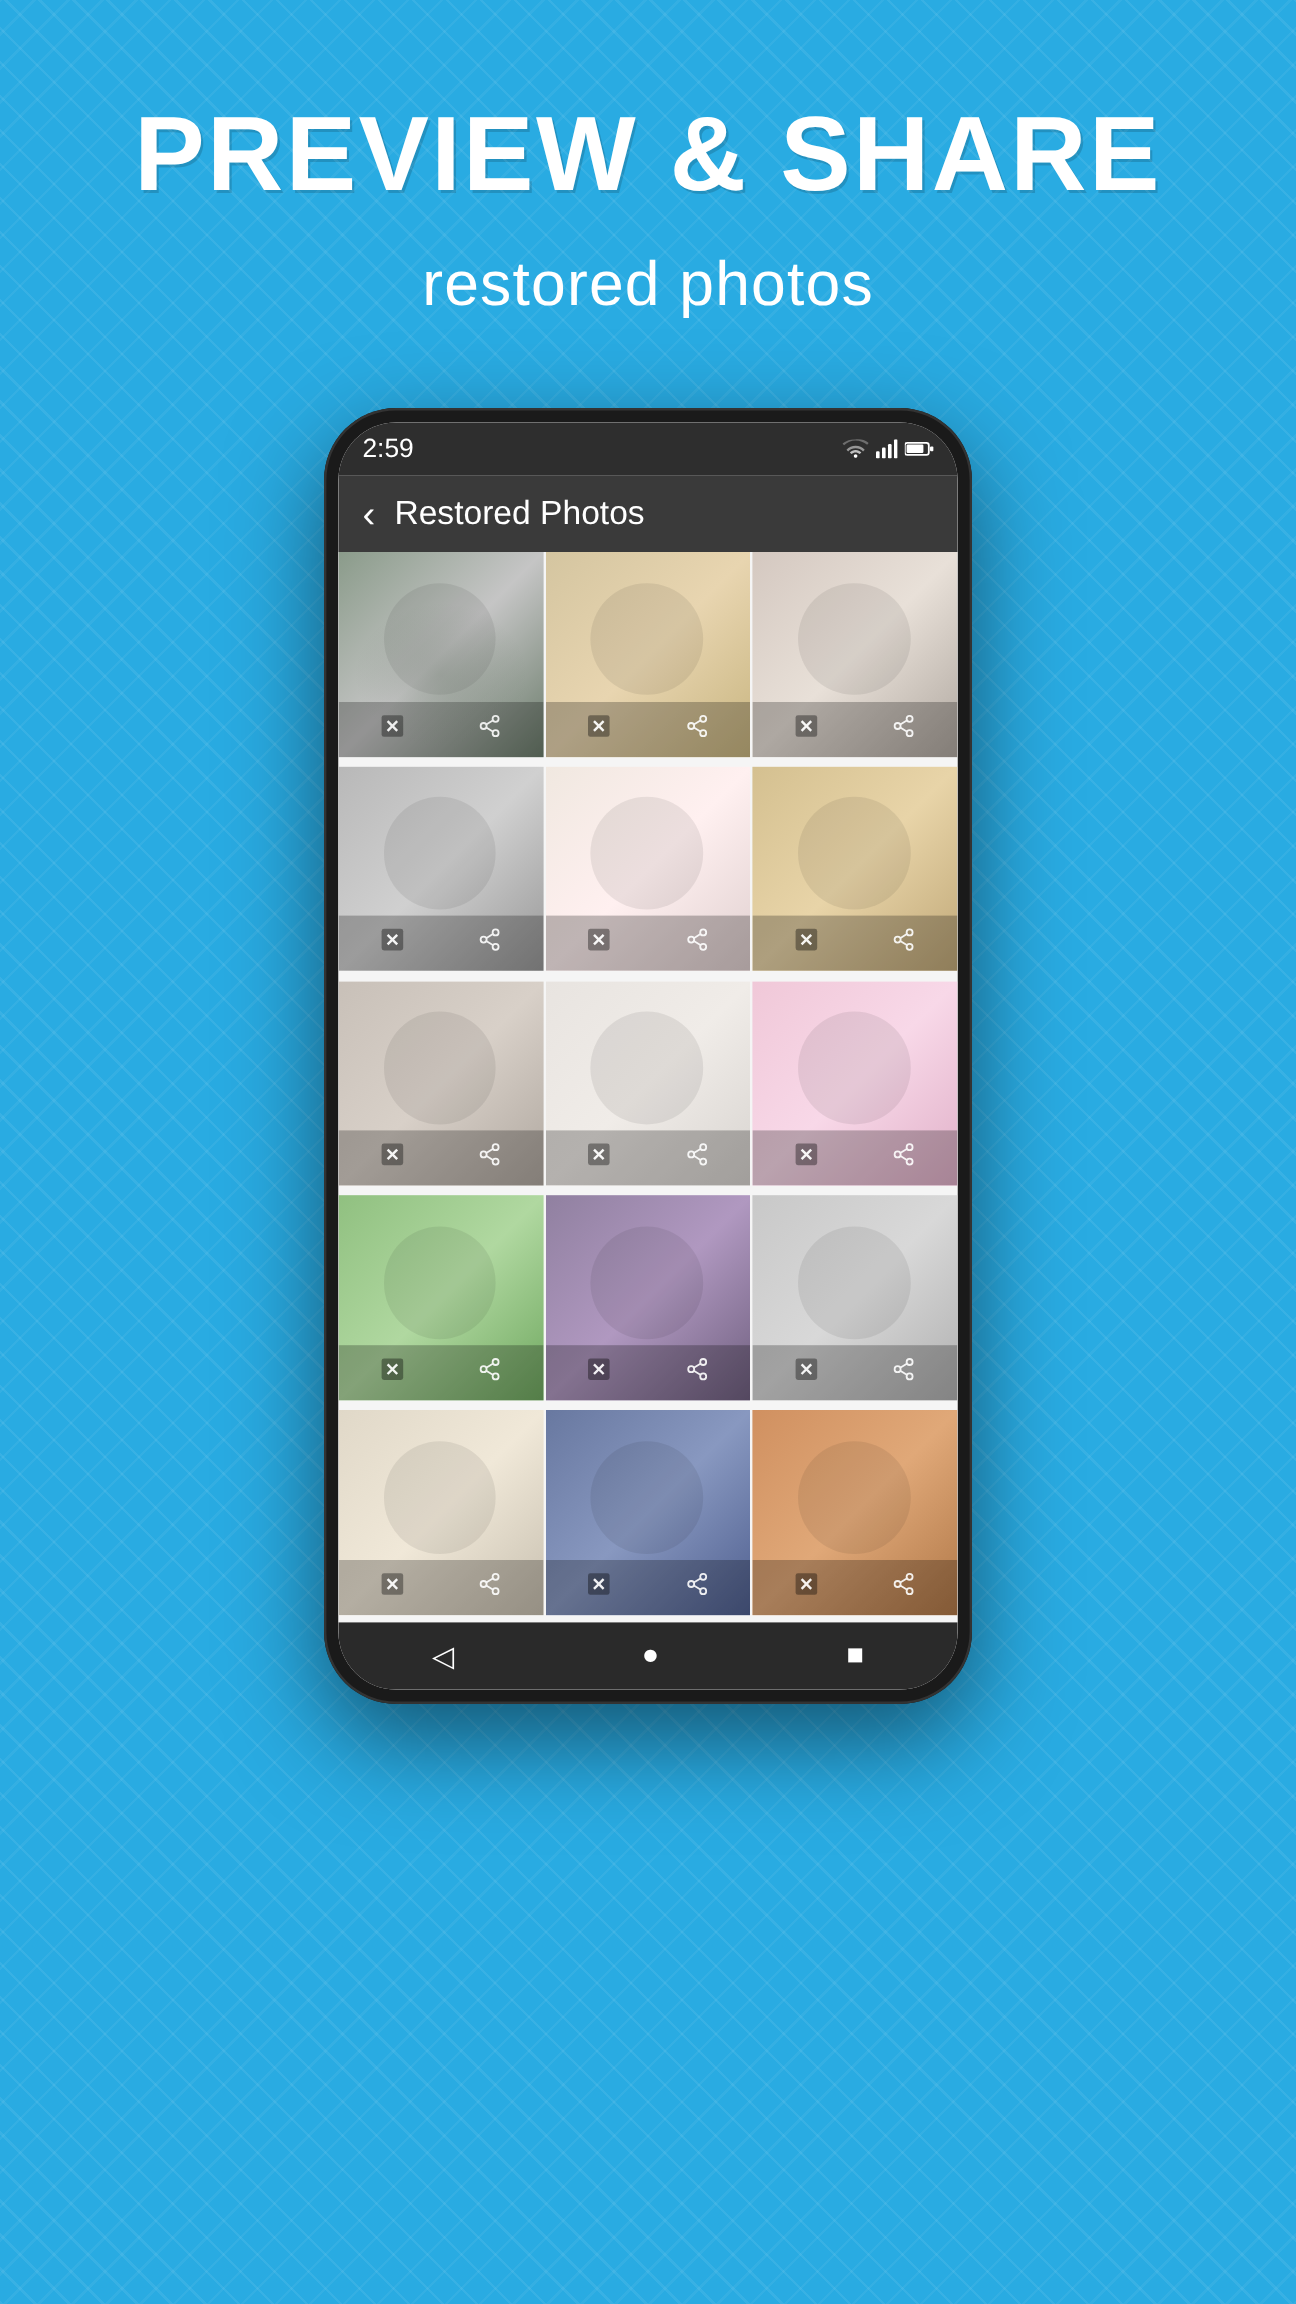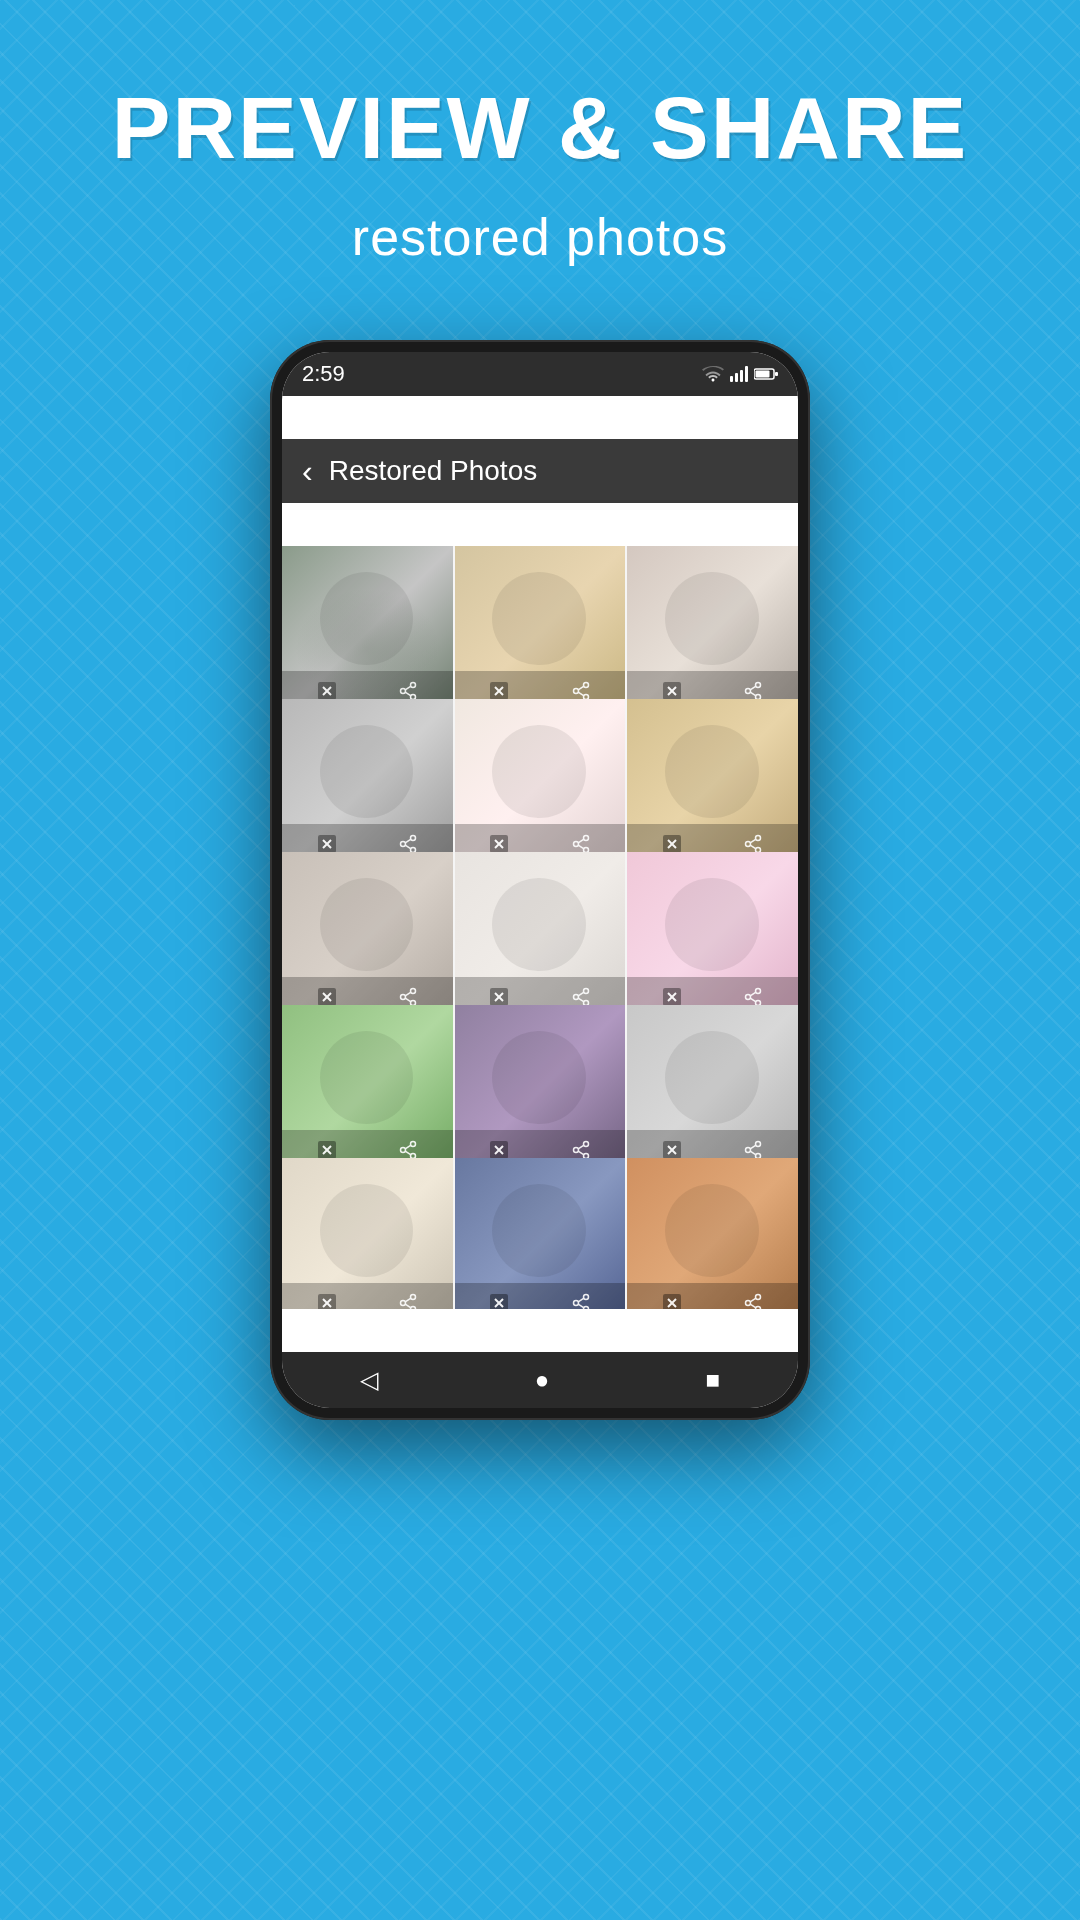--- a/index.html
+++ b/index.html
@@ -73,21 +73,20 @@
     }
 
     .phone-screen {
       width: 100%;
       height: 100%;
       background: #fff;
       border-radius: 48px;
       overflow: hidden;
       display: flex;
       flex-direction: column;
-      gap: 43px;
     }
 
     
     .status-bar {
       background: #2e2e2e;
       height: 44px;
       display: flex;
       align-items: center;
       justify-content: space-between;
       padding: 0 20px;

